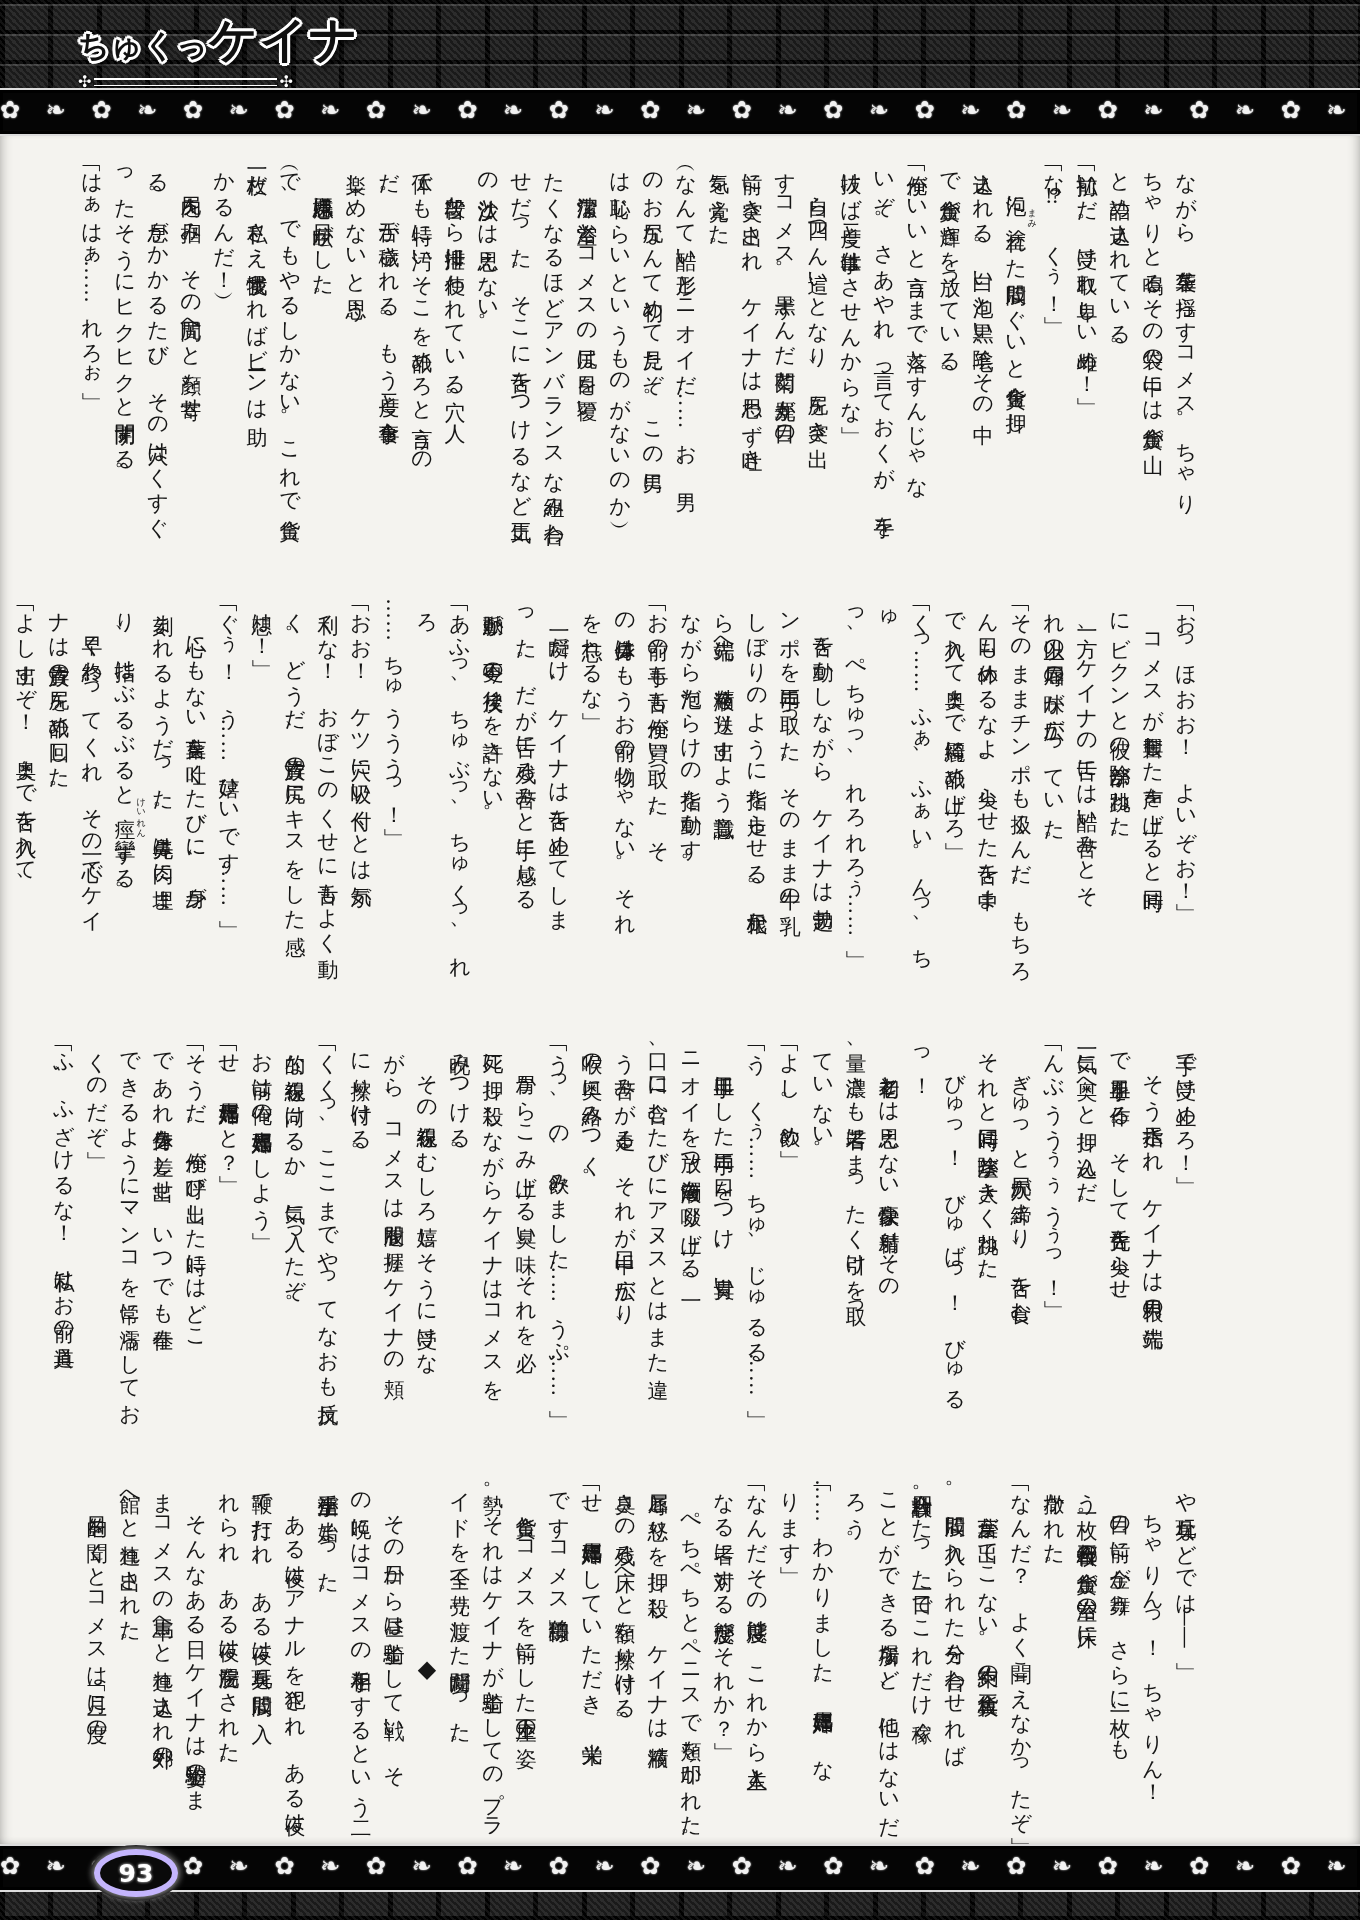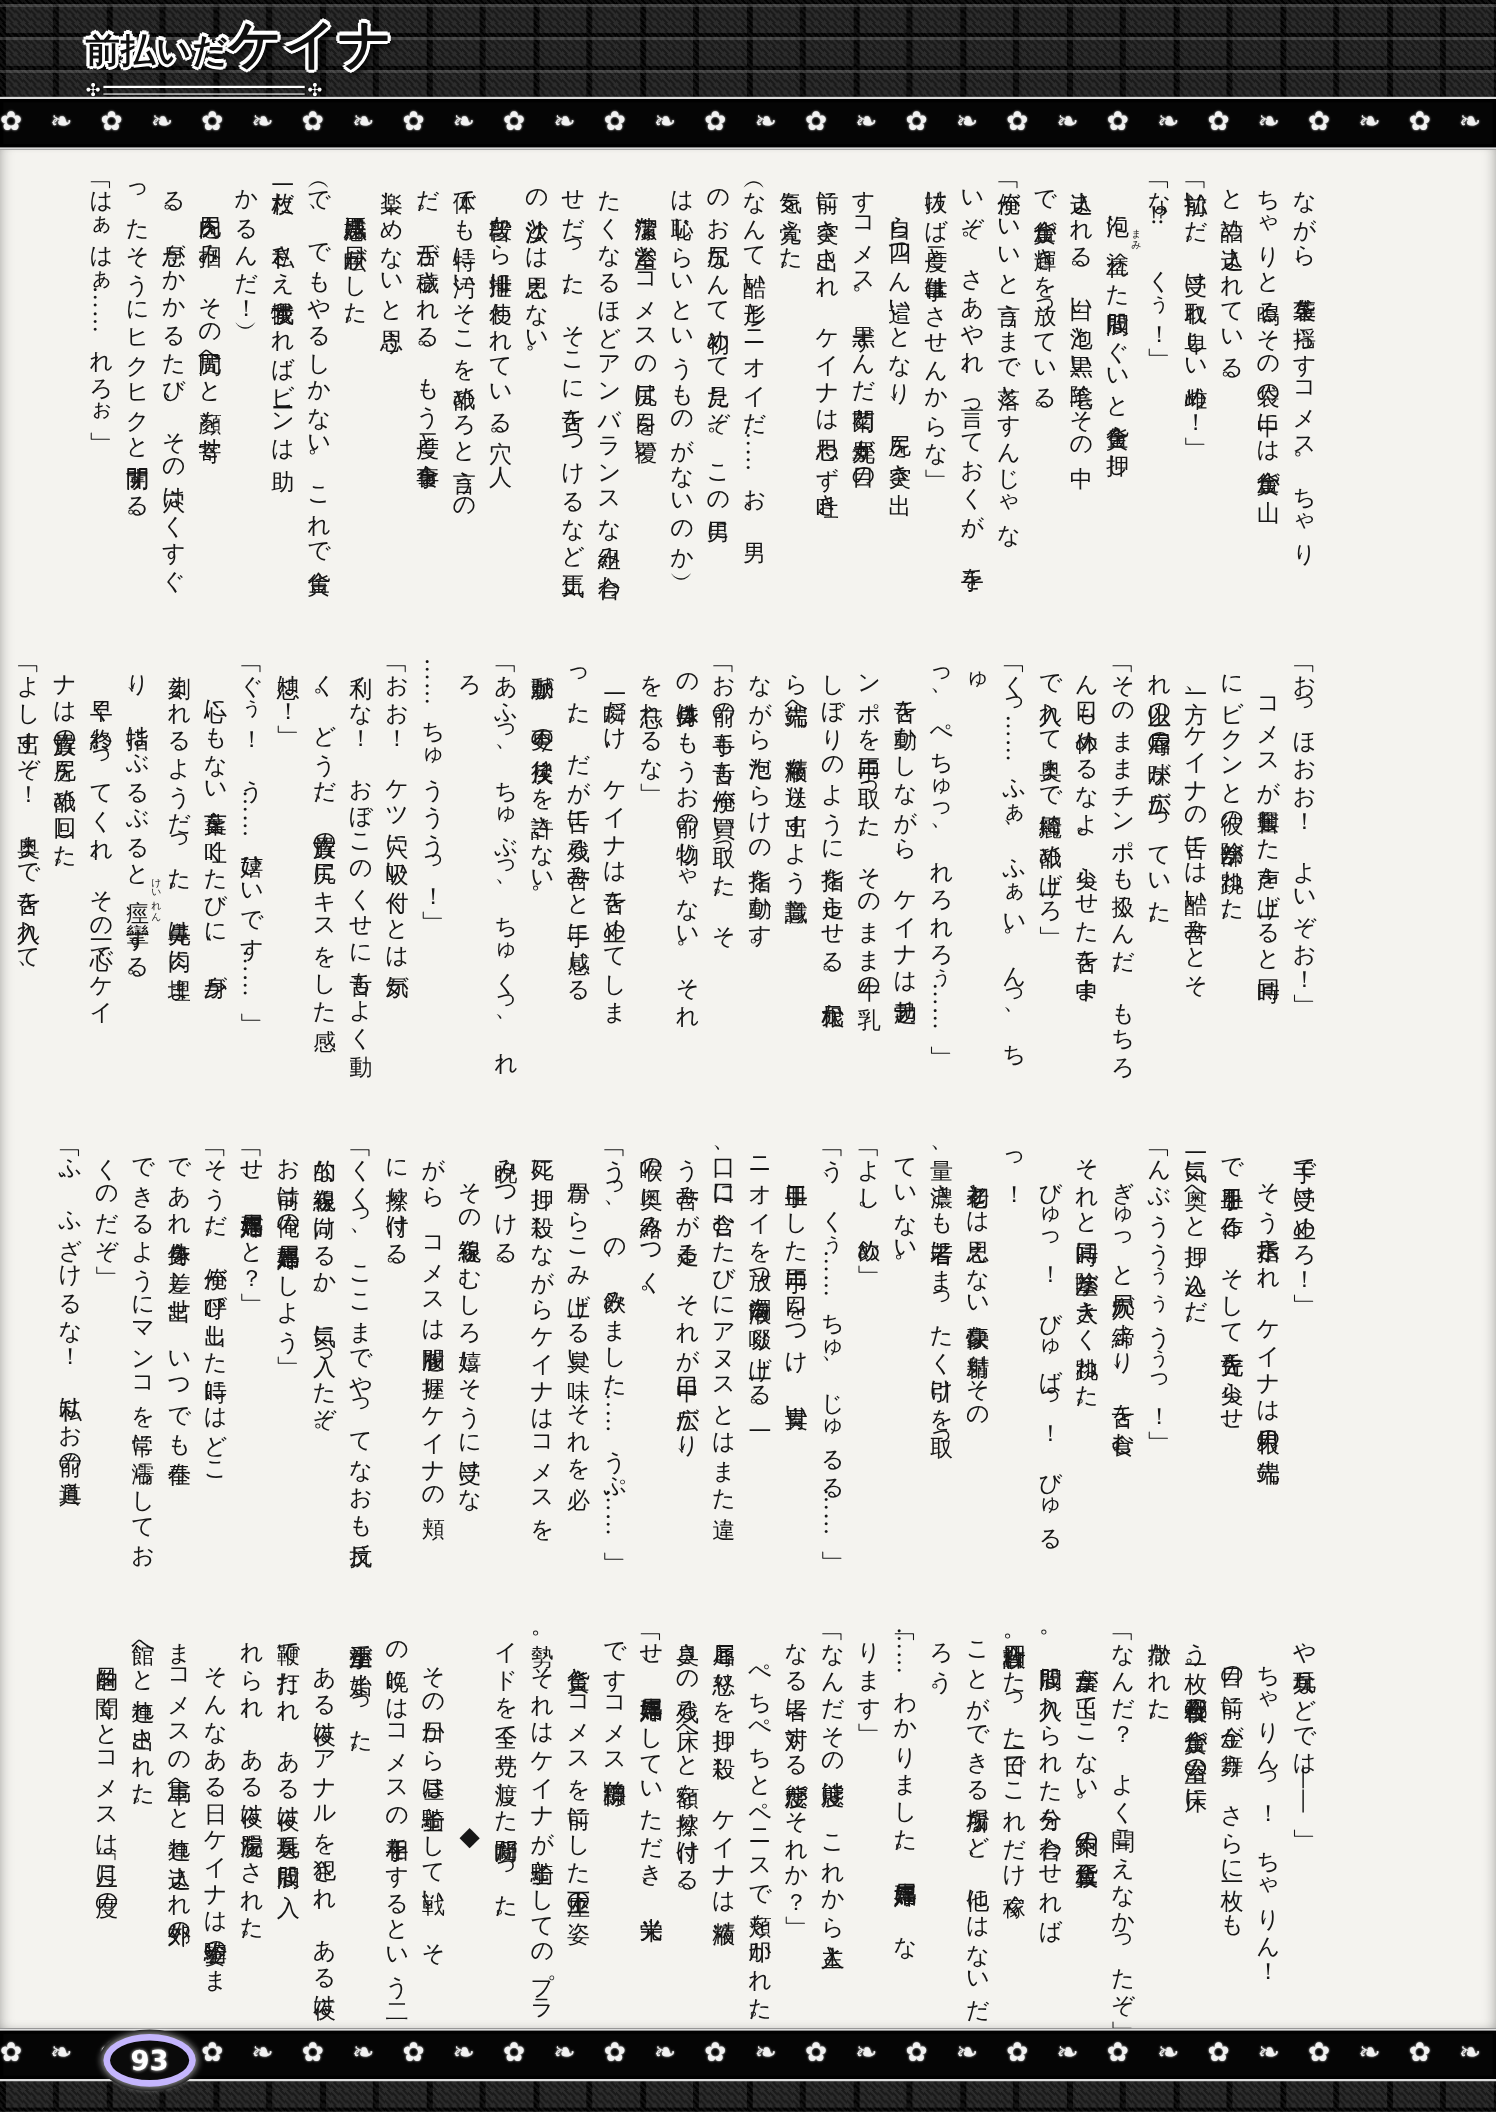--- a/index.html
+++ b/index.html
@@ -88,21 +88,21 @@
     display:flex;align-items:center;justify-content:center;
     font-family:"DejaVu Sans","Liberation Sans",sans-serif;
     font-size:25px;font-weight:bold;color:#fff;text-shadow:0 0 3px #fff;}
 </style>
 </head>
 <body>
 
 <div class="page-header brick">
   <div class="title-block">
     <div class="series-title">
-      <span class="kanji">前払いだ</span><span class="kana">ケイナ</span>
+      <span class="kanji">ちゅくっ</span><span class="kana">ケイナ</span>
     </div>
     <div class="ornament-row">
       <span class="orn-end">✣</span>
       <span class="orn-line"></span>
       <span class="orn-end">✣</span>
     </div>
     <div class="subtitle">～この身が穢れようとも～</div>
   </div>
 </div>
 

